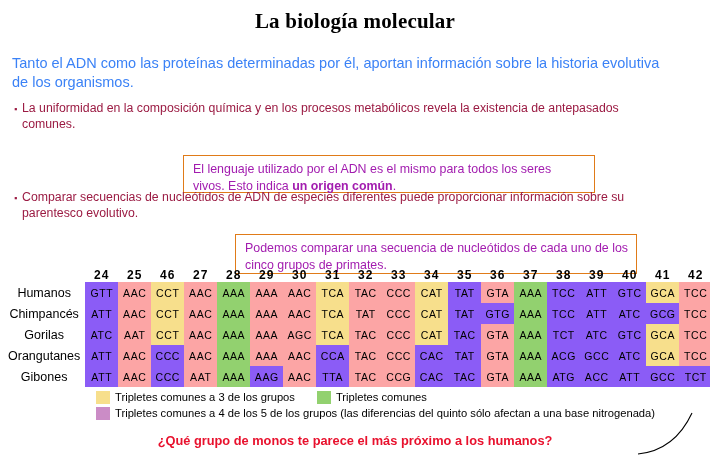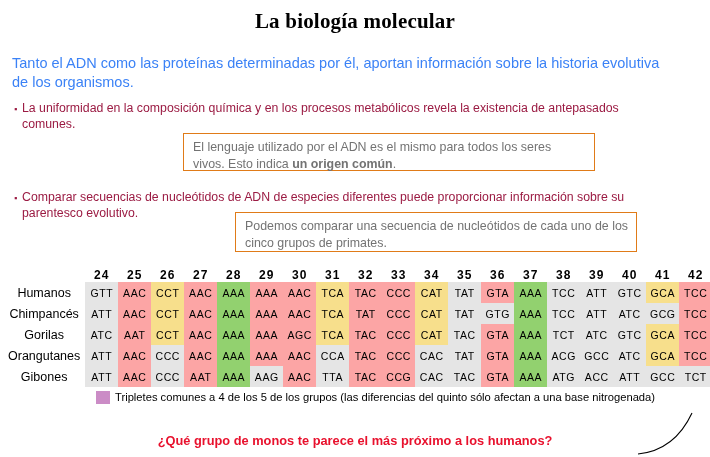--- a/index.html
+++ b/index.html
@@ -63,23 +63,24 @@
   #bullet-1 { top: 101px; left: 14px; width: 630px; }
   #bullet-2 { top: 190px; left: 14px; width: 640px; }
 
   
   .callout {
     position: absolute;
     border: 1px solid #E07B18;
     background: #ffffff;
     font-size: 12.4px;
     line-height: 17px;
-    color: #737373;
+    color: #a21caf;
     padding: 5px 8px 6px 9px;
     box-sizing: border-box;
+    margin-top: 22px;
   }
   #callout-1 { top: 133px; left: 183px; width: 412px; height: 38px; }
   #callout-2 { top: 212px; left: 235px; width: 402px; height: 40px; }
   .callout b { font-weight: bold; }
 
   
   #sequence-table {
     position: absolute;
     top: 267px;
     left: 6px;
@@ -113,21 +114,21 @@
     height: 21px;
   }
   #sequence-table td.cell {
     width: 33px;
     min-width: 33px;
     height: 21px;
   }
   .bg-yellow { background: #F7DF8C; }
   .bg-purple { background: #fca5a5; }
   .bg-green  { background: #92D16F; }
-  .bg-none   { background: #e5e5e5; }
+  .bg-none   { background: #8b5cf6; }
 
   
   #legend {
     position: absolute;
     top: 389px;
     left: 96px;
     font-size: 11.2px;
     line-height: 15px;
     color: #000000;
   }
@@ -192,21 +193,21 @@
 <div class="callout" id="callout-2">
   <span>Podemos comparar una secuencia de nucleótidos de cada uno de los cinco grupos de primates.</span><b></b><span></span>
 </div>
 
 <table id="sequence-table">
   <thead>
     <tr>
       <th class="row-label col-header"></th>
     <th class="col-header">24</th>
         <th class="col-header">25</th>
-        <th class="col-header">26</th>
+        <th class="col-header">46</th>
         <th class="col-header">27</th>
         <th class="col-header">28</th>
         <th class="col-header">29</th>
         <th class="col-header">30</th>
         <th class="col-header">31</th>
         <th class="col-header">32</th>
         <th class="col-header">33</th>
         <th class="col-header">34</th>
         <th class="col-header">35</th>
         <th class="col-header">36</th>
@@ -327,20 +328,27 @@
         <td class="cell bg-none">ACC</td>
         <td class="cell bg-none">ATT</td>
         <td class="cell bg-none">GCC</td>
         <td class="cell bg-none">TCT</td>
       </tr>
     </tbody>
 </table>
 
 <div id="legend">
   <div class="legend-line">
+    <span class="legend-swatch" style="background: rgb(247, 223, 140);"></span>
+    <span class="legend-text">Tripletes comunes a 3 de los grupos</span>
+    <span class="legend-gap"></span>
+    <span class="legend-swatch" style="background: rgb(146, 209, 111);"></span>
+    <span class="legend-text">Tripletes comunes</span>
+  </div>
+  <div class="legend-line">
     <span class="legend-swatch" style="background: rgb(203, 140, 198);"></span>
     <span class="legend-text">Tripletes comunes a 4 de los 5 de los grupos (las diferencias del quinto sólo afectan a una base nitrogenada)</span>
   </div>
 </div>
 
 <div id="closing-question">¿Qué grupo de monos te parece el más próximo a los humanos?</div>
 
 <svg id="corner-squiggle" viewBox="0 0 80 50">
   <path d="M8 47 C 28 45, 48 36, 62 6" stroke="#000000" stroke-width="1.1" fill="none"></path>
 </svg>

